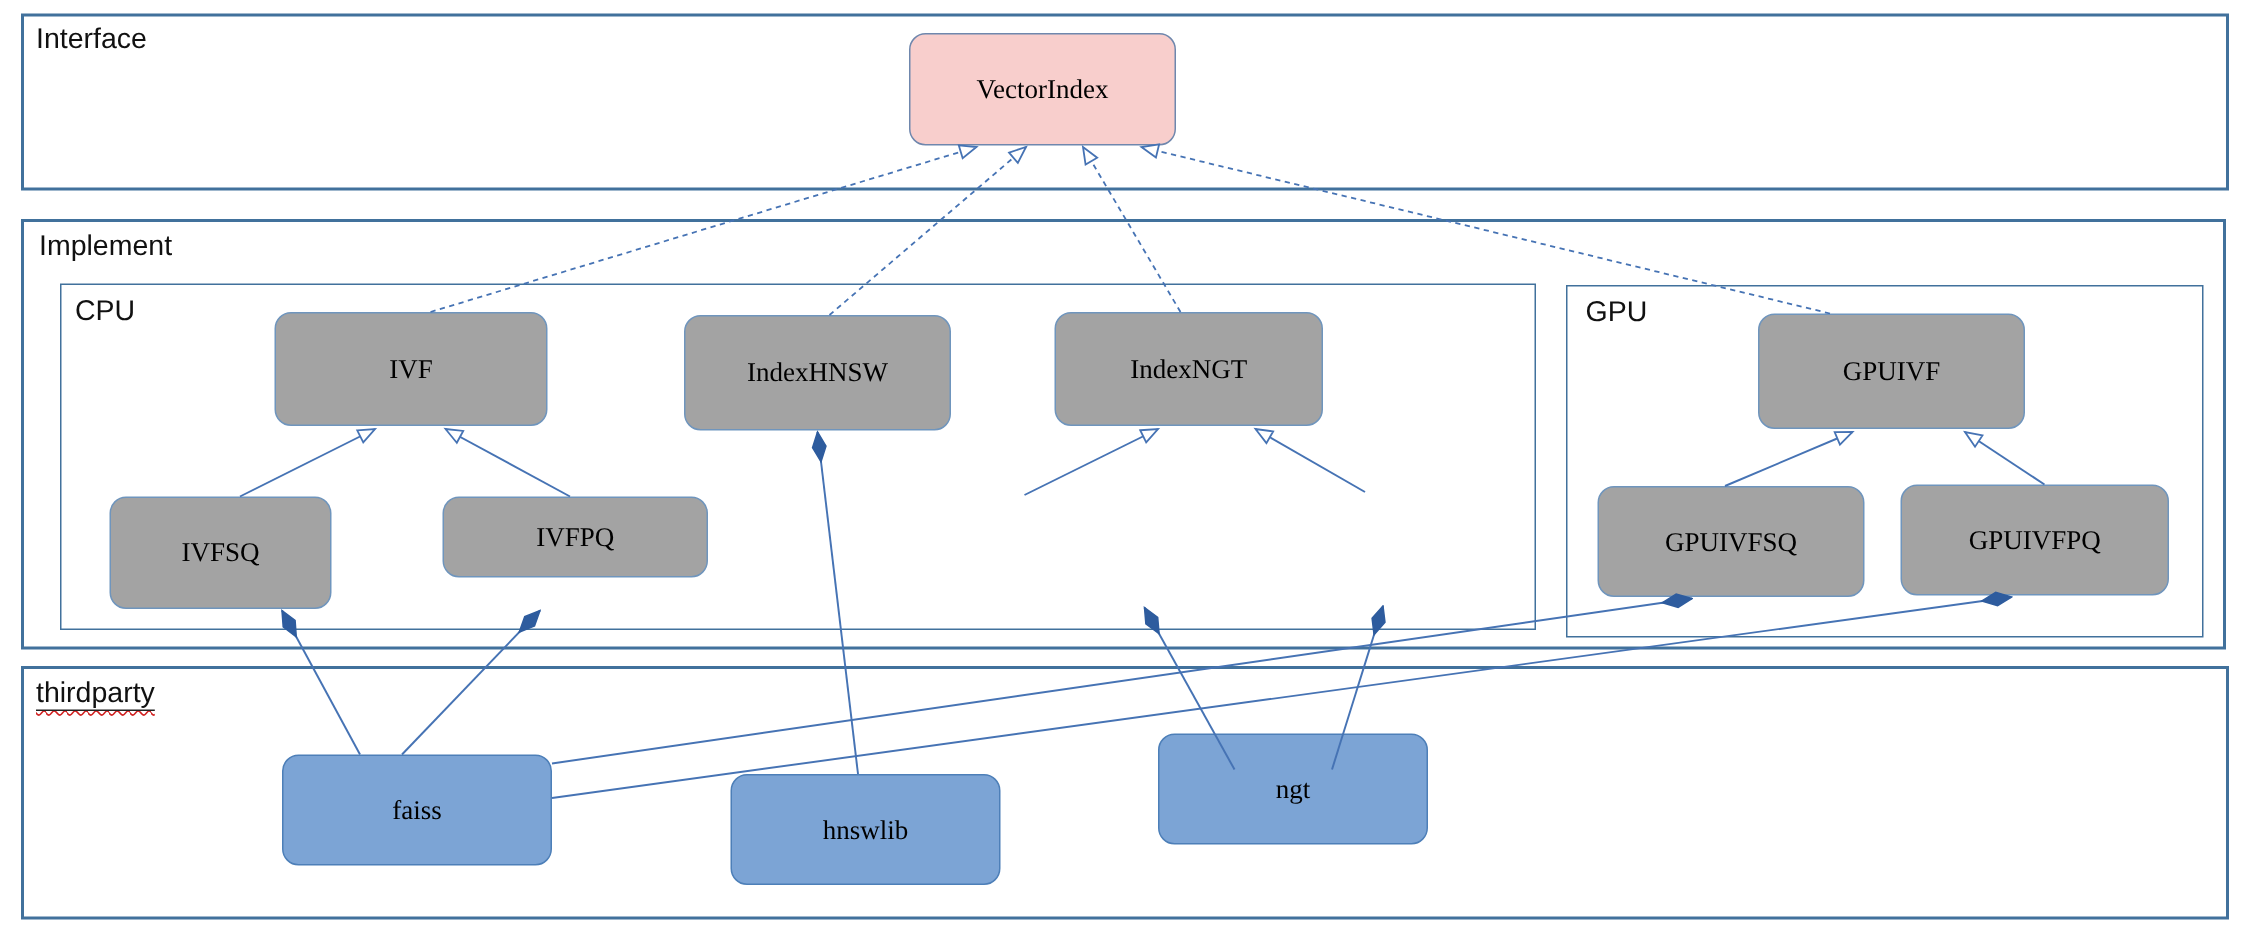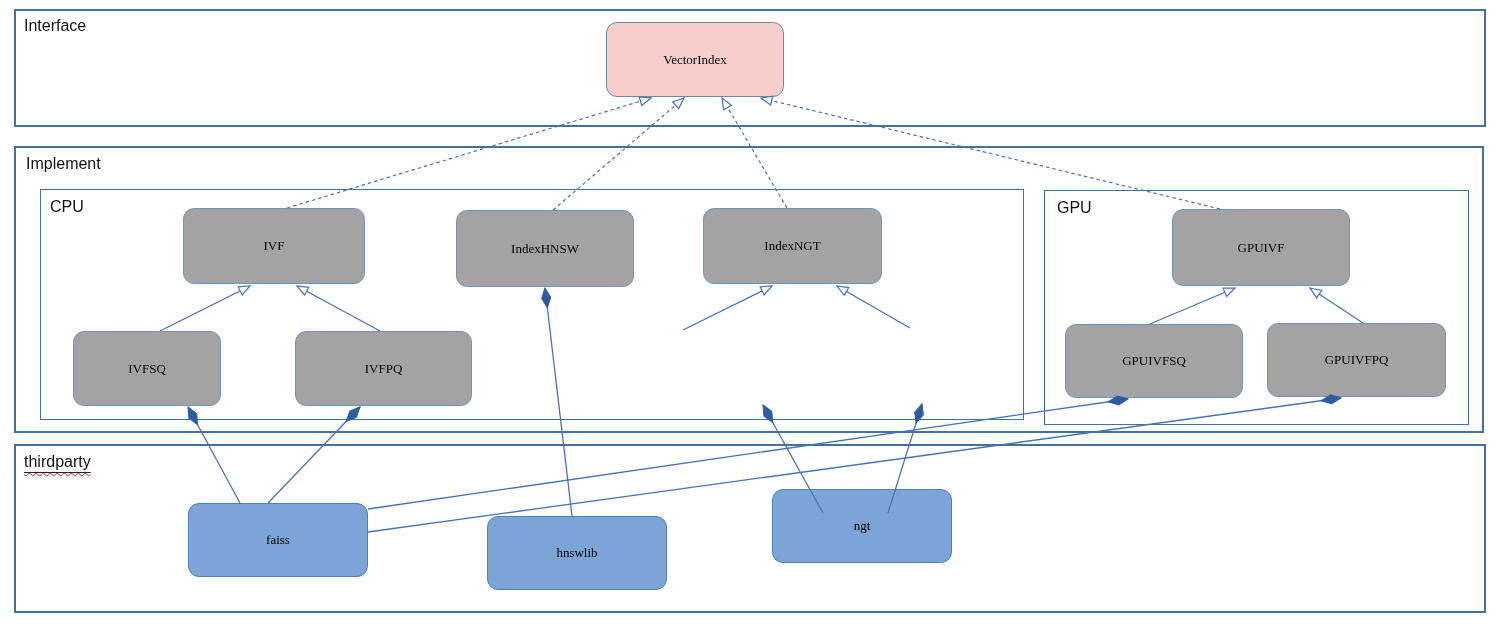--- a/index.html
+++ b/index.html
@@ -1,22 +1,22 @@
 <!DOCTYPE html>
 <html><head>
 <meta charset="utf-8">
 <style>
   html,body{margin:0;padding:0;background:#ffffff;}
   .canvas{position:relative;width:1503px;height:628px;background:#ffffff;
           font-family:"Liberation Sans",sans-serif;overflow:hidden;}
   .container{position:absolute;border:2px solid #41719c;background:transparent;box-sizing:border-box;}
   .container.inner{border-width:1.5px;}
-  .clabel{position:absolute;font-size:16px;color:#111;line-height:1.2;}
+  .clabel{position:absolute;font-size:19px;color:#111;line-height:1.2;}
   .node{position:absolute;border-radius:11px;display:flex;align-items:center;justify-content:center;
-        font-family:"Liberation Serif",serif;font-size:13px;color:#000;box-sizing:border-box;text-align:center;}
+        font-family:"Liberation Serif",serif;font-size:18px;color:#000;box-sizing:border-box;text-align:center;}
   .green{background:#a3a3a3;border:1.5px solid #6f95bd;}
   .pink{background:#f8cecc;border:1.5px solid #6f87ad;}
   .blue{background:#7ca4d5;border:1.5px solid #4d7fb8;}
   .overlay{position:absolute;left:0;top:0;width:1503px;height:628px;pointer-events:none;}
   .edge{stroke:#4673b4;stroke-width:1.3;fill:none;}
   .dashed{stroke-dasharray:3.5 3;stroke-width:1.2;}
   .wavy{text-decoration-line:underline;text-decoration-style:wavy;text-decoration-color:#d02020;
         text-decoration-thickness:1px;text-underline-offset:5px;}
   .solidline{text-decoration-line:underline;text-decoration-style:solid;text-decoration-color:#222;
         text-decoration-skip-ink:none;margin-top:44px;}
@@ -49,21 +49,21 @@
   </div>
   <div class="node green" style="left:456px;top:210px;width:178px;height:77px">
     <span>IndexHNSW</span>
   </div>
   <div class="node green" style="left:703px;top:208px;width:179px;height:76px">
     <span>IndexNGT</span>
   </div>
   <div class="node green" style="left:73px;top:331px;width:148px;height:75px">
     <span>IVFSQ</span>
   </div>
-  <div class="node green" style="left:295px;top:331px;width:177px;height:75px">
+  <div class="node green" style="left:295px;top:331px;width:177px;height:54px">
     <span>IVFPQ</span>
   </div>
 
   <div class="node green" style="left:1172px;top:209px;width:178px;height:77px">
     <span>GPUIVF</span>
   </div>
   <div class="node green" style="left:1065px;top:324px;width:178px;height:74px">
     <span>GPUIVFSQ</span>
   </div>
   <div class="node green" style="left:1267px;top:323px;width:179px;height:74px">

